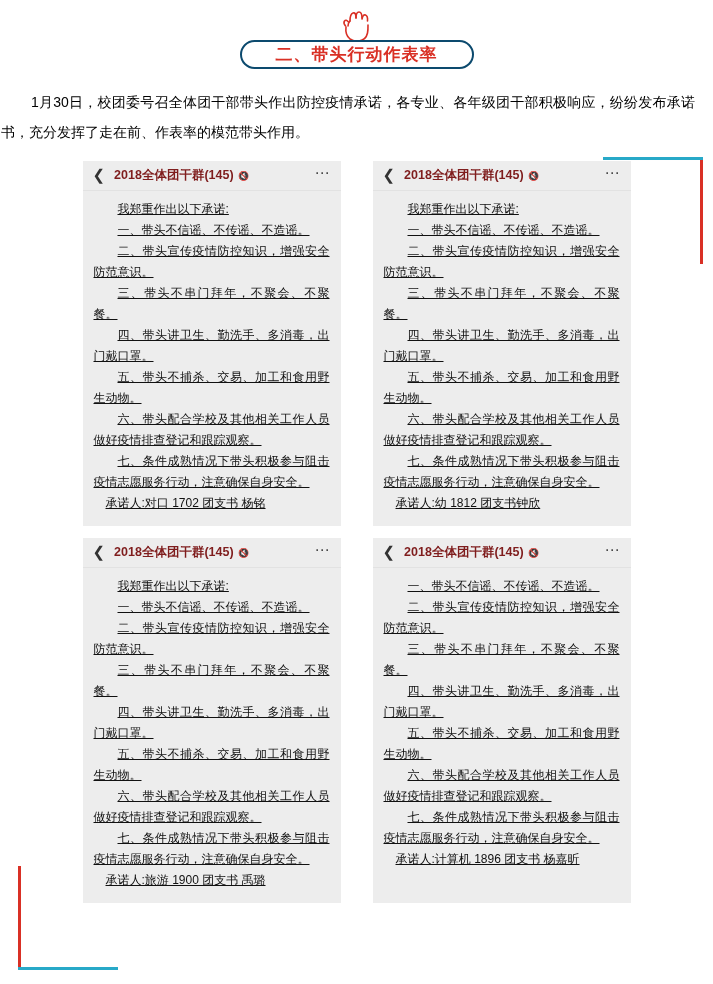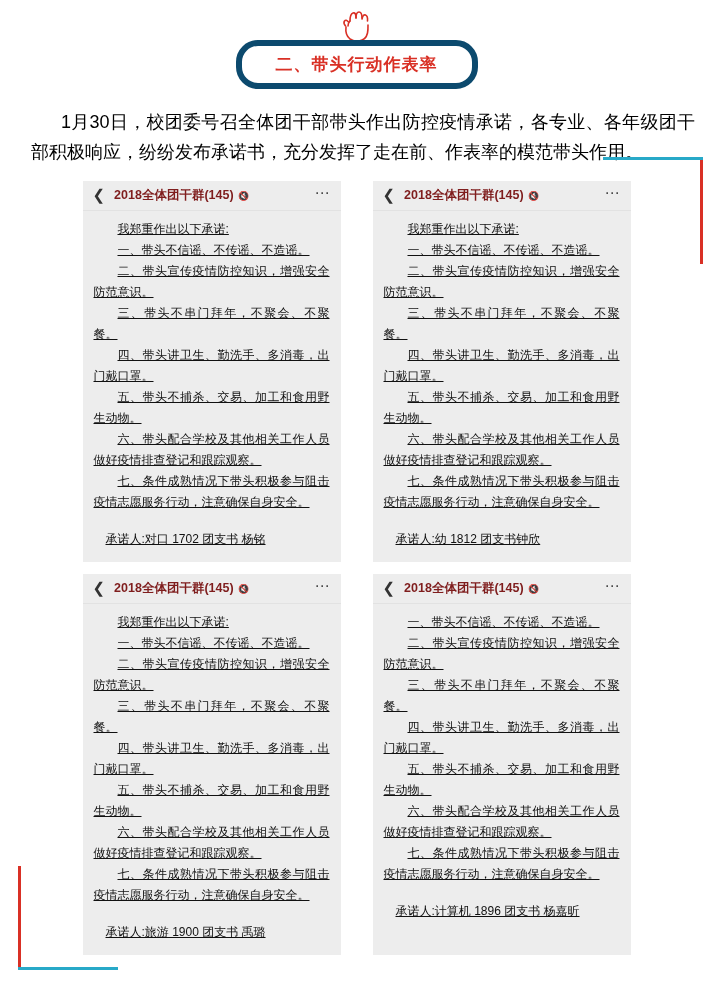--- a/index.html
+++ b/index.html
@@ -23,40 +23,40 @@
     position: relative;
   }
   .fist-icon {
     display: block;
     margin: 0 auto;
     width: 40px;
     height: 36px;
   }
   .title-pill {
     display: inline-block;
-    border: 6px solid #0c4a6e;
+    border: 2px solid #0c4a6e;
     border-radius: 22px;
-    padding: 7px 34px;
+    padding: 1px 34px;
     margin-top: -4px;
     background: #ffffff;
     position: relative;
     z-index: 2;
   }
   .title-pill span {
     color: #d93025;
     font-size: 17px;
     font-weight: bold;
     letter-spacing: 1px;
     white-space: nowrap;
   }
 
   
   .intro {
-    margin: 18px 18px 0 31px;
-    font-size: 18px;
+    margin: 18px 18px 0 1px;
+    font-size: 14px;
     line-height: 30px;
     text-align: justify;
     color: #000;
   }
   .intro .indent {
     display: inline-block;
     width: 30px;
   }
 
   
@@ -121,21 +121,21 @@
   }
   .card-body p {
     margin: 0;
     text-align: justify;
   }
   .card-body p.ind2 {
     text-indent: 24px;
   }
   .card-body p.sign {
     text-indent: 12px;
-    margin-top: 16px;
+    margin-top: 0;
   }
 
   
   .mark {
     position: absolute;
   }
   .mark-tr-h {
     top: 157px;
     left: 603px;
     width: 100px;

